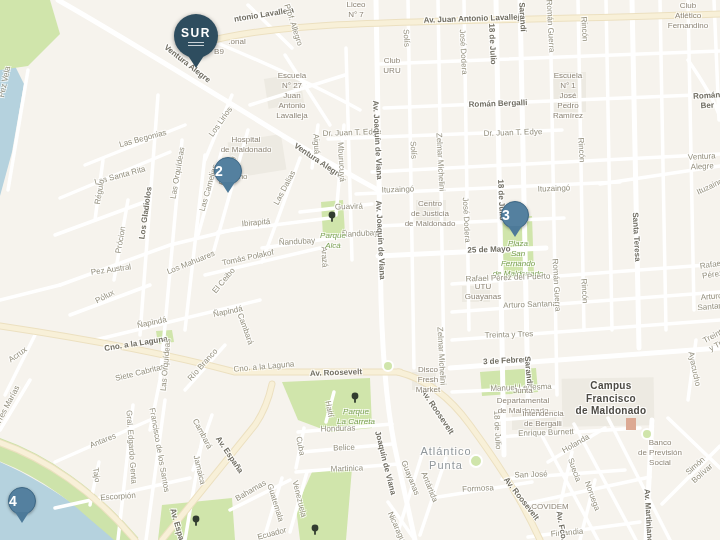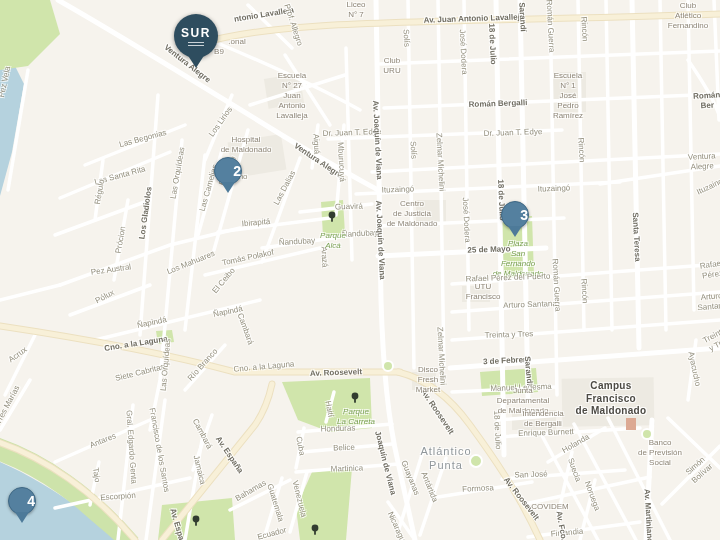--- a/index.html
+++ b/index.html
@@ -11,21 +11,21 @@
        white-space:pre-line;text-align:center;line-height:1.25;pointer-events:none;
        text-shadow:-1px -1px 0 rgba(255,255,255,.85),1px -1px 0 rgba(255,255,255,.85),
                    -1px 1px 0 rgba(255,255,255,.85),1px 1px 0 rgba(255,255,255,.85);}
   .st {font-size:8px;color:#94907f;}
   .stb{font-size:8px;font-weight:bold;color:#716e63;}
   .poi{font-size:8px;color:#8e8678;}
   .park{font-size:8px;font-style:italic;color:#7ba155;}
   .area{font-size:11px;color:#90979b;letter-spacing:1px;}
   .campus{font-size:10px;font-weight:bold;color:#4c4a44;letter-spacing:.3px;}
   .tree{fill:#323d30;}
-  .pin{position:absolute;transform:translate(-50%,-100%);text-align:right;z-index:5;}
+  .pin{position:absolute;transform:translate(-50%,-100%);text-align:left;z-index:5;}
   .pin .head{width:26px;height:26px;border-radius:50%;background:#54809f;
        border:1px solid #3e6885;color:#fff;font-weight:bold;font-size:14px;
        line-height:26px;box-shadow:0 1px 3px rgba(0,0,0,.35);}
   .pin .tail{width:0;height:0;margin:-3px auto 0;border:7px solid transparent;
        border-bottom:none;border-top:11px solid #4d7a99;}
   .sur-head{width:44px;height:44px;border-radius:50%;background:#2e4d5f;
        box-shadow:0 1px 4px rgba(0,0,0,.4);display:flex;flex-direction:column;
        align-items:center;justify-content:center;}
   .sur-head span{color:#fff;font-size:12px;letter-spacing:1.5px;font-weight:bold;}
   .sur-head i{display:block;width:16px;height:0;border-top:1px solid rgba(255,255,255,.75);margin-top:2px;}
@@ -271,38 +271,38 @@
       <span class="lbl st" style="left: 349px; top: 207px; --r: -2deg;">Guavirá</span>
       <span class="lbl st" style="left: 297px; top: 242px; --r: -3deg;">Ñandubay</span>
       <span class="lbl st" style="left: 360px; top: 234px; --r: -3deg;">Ñandubay</span>
       <span class="lbl st" style="left: 248px; top: 258px; --r: -12deg;">Tomás Polakof</span>
       <span class="lbl st" style="left: 324px; top: 257px; --r: 87deg;">Arazá</span>
       <span class="lbl park" style="left: 333px; top: 241px; --r: 0deg;">Parque
 Alcá</span>
       <span class="lbl st" style="left: 398px; top: 190px; --r: -2deg;">Ituzaingó</span>
       <span class="lbl st" style="left: 554px; top: 189px; --r: -2deg;">Ituzaingó</span>
       <span class="lbl st" style="left: 712px; top: 186px; --r: -25deg;">Ituzaingó</span>
-      <span class="lbl poi" style="left: 412px; top: 214px; --r: 0deg;">Centro
+      <span class="lbl poi" style="left: 430px; top: 214px; --r: 0deg;">Centro
 de Justicia
 de Maldonado</span>
       <span class="lbl st" style="left: 413px; top: 150px; --r: 87deg;">Solís</span>
       <span class="lbl st" style="left: 440px; top: 162px; --r: 87deg;">Zelmar Michelini</span>
       <span class="lbl st" style="left: 441px; top: 356px; --r: 87deg;">Zelmar Michelini</span>
       <span class="lbl st" style="left: 466px; top: 220px; --r: 87deg;">José Dodera</span>
       <span class="lbl stb" style="left: 501px; top: 200px; --r: 87deg;">18 de Julio</span>
       <span class="lbl st" style="left: 497px; top: 430px; --r: 87deg;">18 de Julio</span>
       <span class="lbl stb" style="left: 489px; top: 250px; --r: -2deg;">25 de Mayo</span>
       <span class="lbl park" style="left: 518px; top: 259px; --r: 0deg;">Plaza
 San
 Fernando
 de Maldonado</span>
       <span class="lbl st" style="left: 508px; top: 278px; --r: -2deg;">Rafael Pérez del Puerto</span>
       <span class="lbl st" style="left: 712px; top: 270px; --r: -8deg;">Rafael Pérez</span>
       <span class="lbl poi" style="left: 483px; top: 292px; --r: 0deg;">UTU
-Francisco</span>
+Guayanas</span>
       <span class="lbl st" style="left: 530px; top: 305px; --r: -2deg;">Arturo Santana</span>
       <span class="lbl st" style="left: 712px; top: 302px; --r: -5deg;">Arturo Santana</span>
       <span class="lbl st" style="left: 556px; top: 285px; --r: 87deg;">Román Guerra</span>
       <span class="lbl st" style="left: 581px; top: 150px; --r: 87deg;">Rincón</span>
       <span class="lbl st" style="left: 584px; top: 291px; --r: 87deg;">Rincón</span>
       <span class="lbl st" style="left: 509px; top: 335px; --r: -2deg;">Treinta y Tres</span>
       <span class="lbl st" style="left: 717px; top: 340px; --r: -28deg;">Treinta y Tres</span>
       <span class="lbl stb" style="left: 507px; top: 361px; --r: -3deg;">3 de Febrero</span>
       <span class="lbl stb" style="left: 528px; top: 371px; --r: 85deg;">Sarandí</span>
       <span class="lbl st" style="left: 521px; top: 388px; --r: -2deg;">Manuel Ledesma</span>

